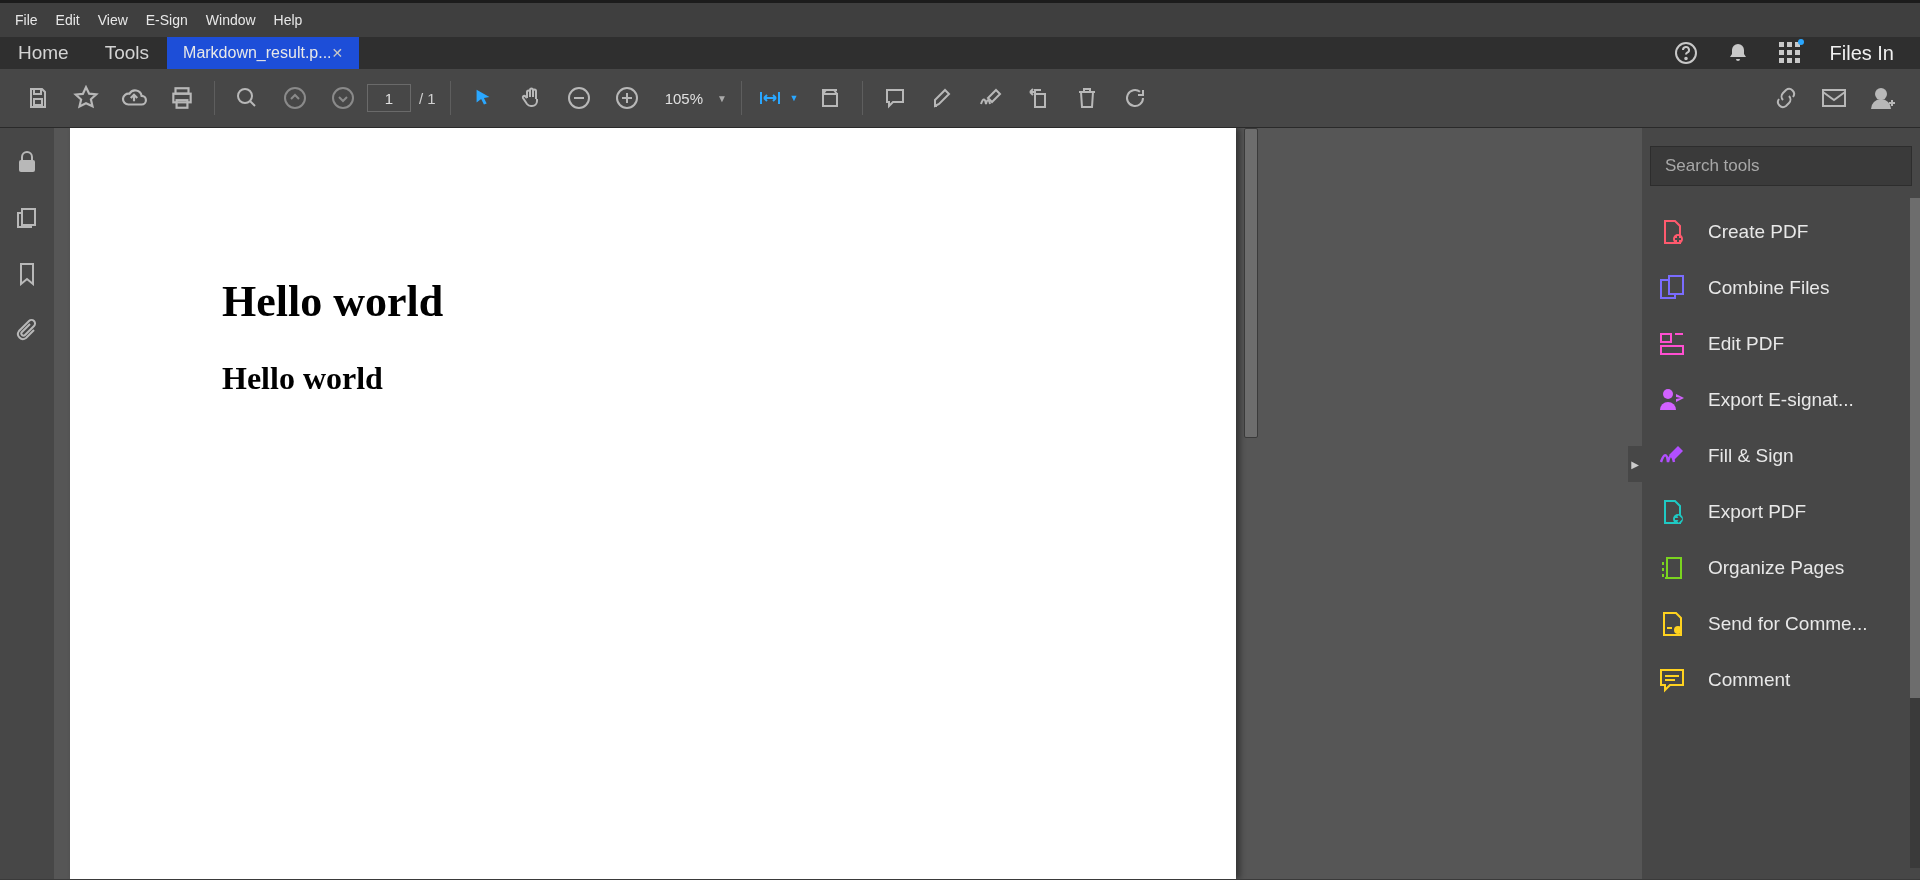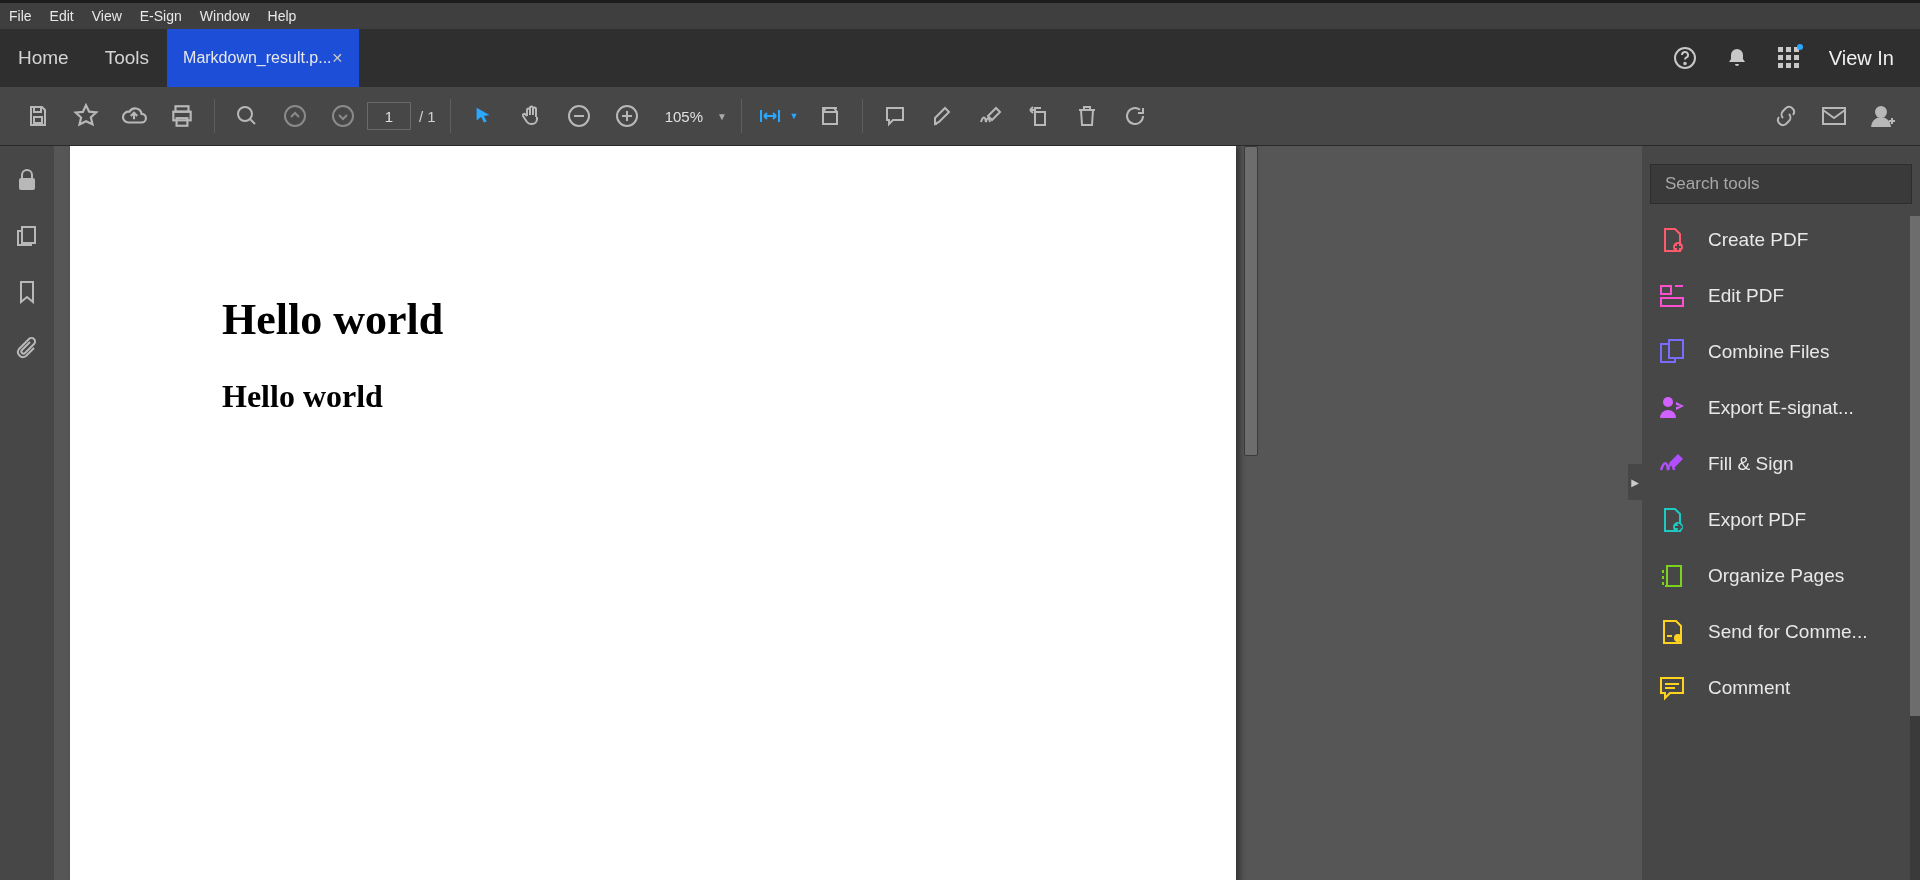--- a/index.html
+++ b/index.html
@@ -2,25 +2,25 @@
 <html><head>
 <meta charset="utf-8">
 <style>
 * { margin: 0; padding: 0; box-sizing: border-box; font-family: "Segoe UI", Arial, sans-serif; }
 body { width: 1920px; height: 880px; background: #3a3a3a; overflow: hidden; color: #d4d4d4; }
 
 
 .window-strip { height: 3px; background: #1c1c1c; }
 
 
-.menubar { height: 26px; background: #3f3f3f; display: flex; align-items: center; font-size: 14px; color: #e8e8e8; }
+.menubar { height: 34px; background: #3f3f3f; display: flex; align-items: center; padding-left: 6px; font-size: 14px; color: #e8e8e8; }
 .menubar span { padding: 0 9px; cursor: default; }
 
 
-.tabbar { height: 58px; background: #2f2f2f; display: flex; align-items: stretch; }
+.tabbar { height: 32px; background: #2f2f2f; display: flex; align-items: stretch; }
 .tabbar .nav-btn { display: flex; align-items: center; padding: 0 18px; font-size: 19px; color: #d4d4d4; }
 .tabbar .doc-tab { display: flex; align-items: center; background: #1d4ed8; padding: 0 16px; font-size: 16px; color: #e8e8e8; }
 .tabbar .doc-tab .close { font-size: 14px; color: #c8c8c8; }
 .tabbar .spacer { flex: 1; }
 .tabbar .right { display: flex; align-items: center; gap: 28px; padding-right: 26px; }
 .tabbar .right .icon { width: 24px; height: 24px; display: flex; align-items: center; justify-content: center; }
 .signin { font-size: 20px; color: #f0f0f0; font-weight: 500; }
 
 
 .toolbar { height: 59px; background: #474747; display: flex; align-items: center; padding: 0 14px; gap: 0; border-bottom: 1px solid #2a2a2a; }
@@ -43,21 +43,21 @@
 
 .center { flex: 1; background: #565656; position: relative; overflow: hidden; }
 .paper { position: absolute; left: 16px; top: 0; width: 1166px; height: 100%; background: #ffffff; box-shadow: 4px 0 6px rgba(0,0,0,.4); }
 .doc-h1 { font-family: "Times New Roman", serif; font-weight: 700; font-size: 44px; color: #000; position: absolute; left: 152px; top: 148px; }
 .doc-h2 { font-family: "Times New Roman", serif; font-weight: 700; font-size: 32px; color: #000; position: absolute; left: 152px; top: 232px; }
 .vscroll { position: absolute; left: 1190px; top: 0; width: 14px; height: 310px; background: #6d6d6d; border: 1px solid #3a3a3a; border-radius: 2px; }
 .expand-right { position: absolute; right: 0; top: 318px; width: 14px; height: 36px; background: #474747; display: flex; align-items: center; justify-content: center; font-size: 10px; color: #ccc; }
 
 
 .rightpanel { width: 278px; background: #474747; display: flex; flex-direction: column; padding: 18px 8px 0 8px; position: relative; }
-.search-box { height: 40px; background: #3a3a3a; border: 1px solid #2d2d2d; display: flex; align-items: center; padding: 0 14px; font-size: 17px; color: #a8a8a8; margin-bottom: 8px; }
+.search-box { height: 40px; background: #3a3a3a; border: 1px solid #2d2d2d; display: flex; align-items: center; padding: 0 14px; font-size: 17px; color: #a8a8a8; margin-bottom: 18px; }
 .tool-item { height: 56px; display: flex; align-items: center; gap: 22px; padding: 0 8px; font-size: 19px; color: #e8e8e8; white-space: nowrap; overflow: hidden; text-overflow: ellipsis; }
 .tool-item .ticon { width: 28px; height: 28px; flex-shrink: 0; }
 .rp-scroll-track { position: absolute; right: 0; top: 70px; width: 10px; height: 670px; background: #3a3a3a; }
 .rp-scroll-thumb { position: absolute; right: 0; top: 70px; width: 10px; height: 500px; background: #6d6d6d; }
 .notif-dot { width: 6px; height: 6px; background: #2aa7ff; border-radius: 50%; position: absolute; top: -2px; right: -2px; }
 </style>
 </head>
 <body>
 
 <div class="window-strip"></div>
@@ -100,21 +100,21 @@
           <rect x="16" y="0" width="5" height="5" fill="#c8c8c8"></rect>
         <rect x="0" y="8" width="5" height="5" fill="#c8c8c8"></rect>
           <rect x="8" y="8" width="5" height="5" fill="#c8c8c8"></rect>
           <rect x="16" y="8" width="5" height="5" fill="#c8c8c8"></rect>
         <rect x="0" y="16" width="5" height="5" fill="#c8c8c8"></rect>
           <rect x="8" y="16" width="5" height="5" fill="#c8c8c8"></rect>
           <rect x="16" y="16" width="5" height="5" fill="#c8c8c8"></rect>
       </svg>
       <div class="notif-dot"></div>
     </div>
-    <div class="signin">View In</div>
+    <div class="signin">Files In</div>
   </div>
 </div>
 
 <div class="toolbar">
   <div class="tb-btn">
       <svg width="24" height="24" viewBox="0 0 24 24" fill="none" stroke="#b8b8b8" stroke-width="2">
         <path d="M5 3h11l3 3v15H5z"></path>
         <path d="M8 3v5h7V3"></path>
         <rect x="8" y="13" width="8" height="6"></rect>
       </svg>
@@ -318,36 +318,36 @@
 
     <div class="tool-item">
       <svg class="ticon" viewBox="0 0 28 28" fill="none" stroke="#ff5a6e" stroke-width="2">
           <path d="M7 3h10l5 5v17H7z"></path>
           <circle cx="20" cy="21" r="5" fill="#ff5a6e" stroke="none"></circle>
           <path d="M20 18v6M17 21h6" stroke="#474747" stroke-width="2"></path>
         </svg>
       <span>Create PDF</span>
     </div>
     <div class="tool-item">
+      <svg class="ticon" viewBox="0 0 28 28" fill="none" stroke="#7a6cff" stroke-width="2">
+          <rect x="3" y="6" width="14" height="18"></rect>
+          <rect x="11" y="2" width="14" height="18" fill="#474747"></rect>
+          <rect x="11" y="2" width="14" height="18"></rect>
+        </svg>
+      <span>Combine Files</span>
+    </div>
+    <div class="tool-item">
       <svg class="ticon" viewBox="0 0 28 28" fill="none" stroke="#ff4fd1" stroke-width="2">
           <rect x="3" y="4" width="10" height="8"></rect>
           <rect x="3" y="16" width="22" height="8"></rect>
           <path d="M17 4h8"></path>
         </svg>
       <span>Edit PDF</span>
     </div>
     <div class="tool-item">
-      <svg class="ticon" viewBox="0 0 28 28" fill="none" stroke="#7a6cff" stroke-width="2">
-          <rect x="3" y="6" width="14" height="18"></rect>
-          <rect x="11" y="2" width="14" height="18" fill="#474747"></rect>
-          <rect x="11" y="2" width="14" height="18"></rect>
-        </svg>
-      <span>Combine Files</span>
-    </div>
-    <div class="tool-item">
       <svg class="ticon" viewBox="0 0 28 28" fill="#d262ff">
           <circle cx="10" cy="8" r="5"></circle>
           <path d="M2 24a8 8 0 0 1 16 0z"></path>
           <path d="M18 8l8 4-8 4v-3l5-1-5-1z"></path>
         </svg>
       <span>Export E-signat...</span>
     </div>
     <div class="tool-item">
       <svg class="ticon" viewBox="0 0 28 28" fill="none" stroke="#b14fff" stroke-width="2.5">
           <path d="M3 20c3-9 6-9 7 0 2-8 4-8 6 0"></path>

